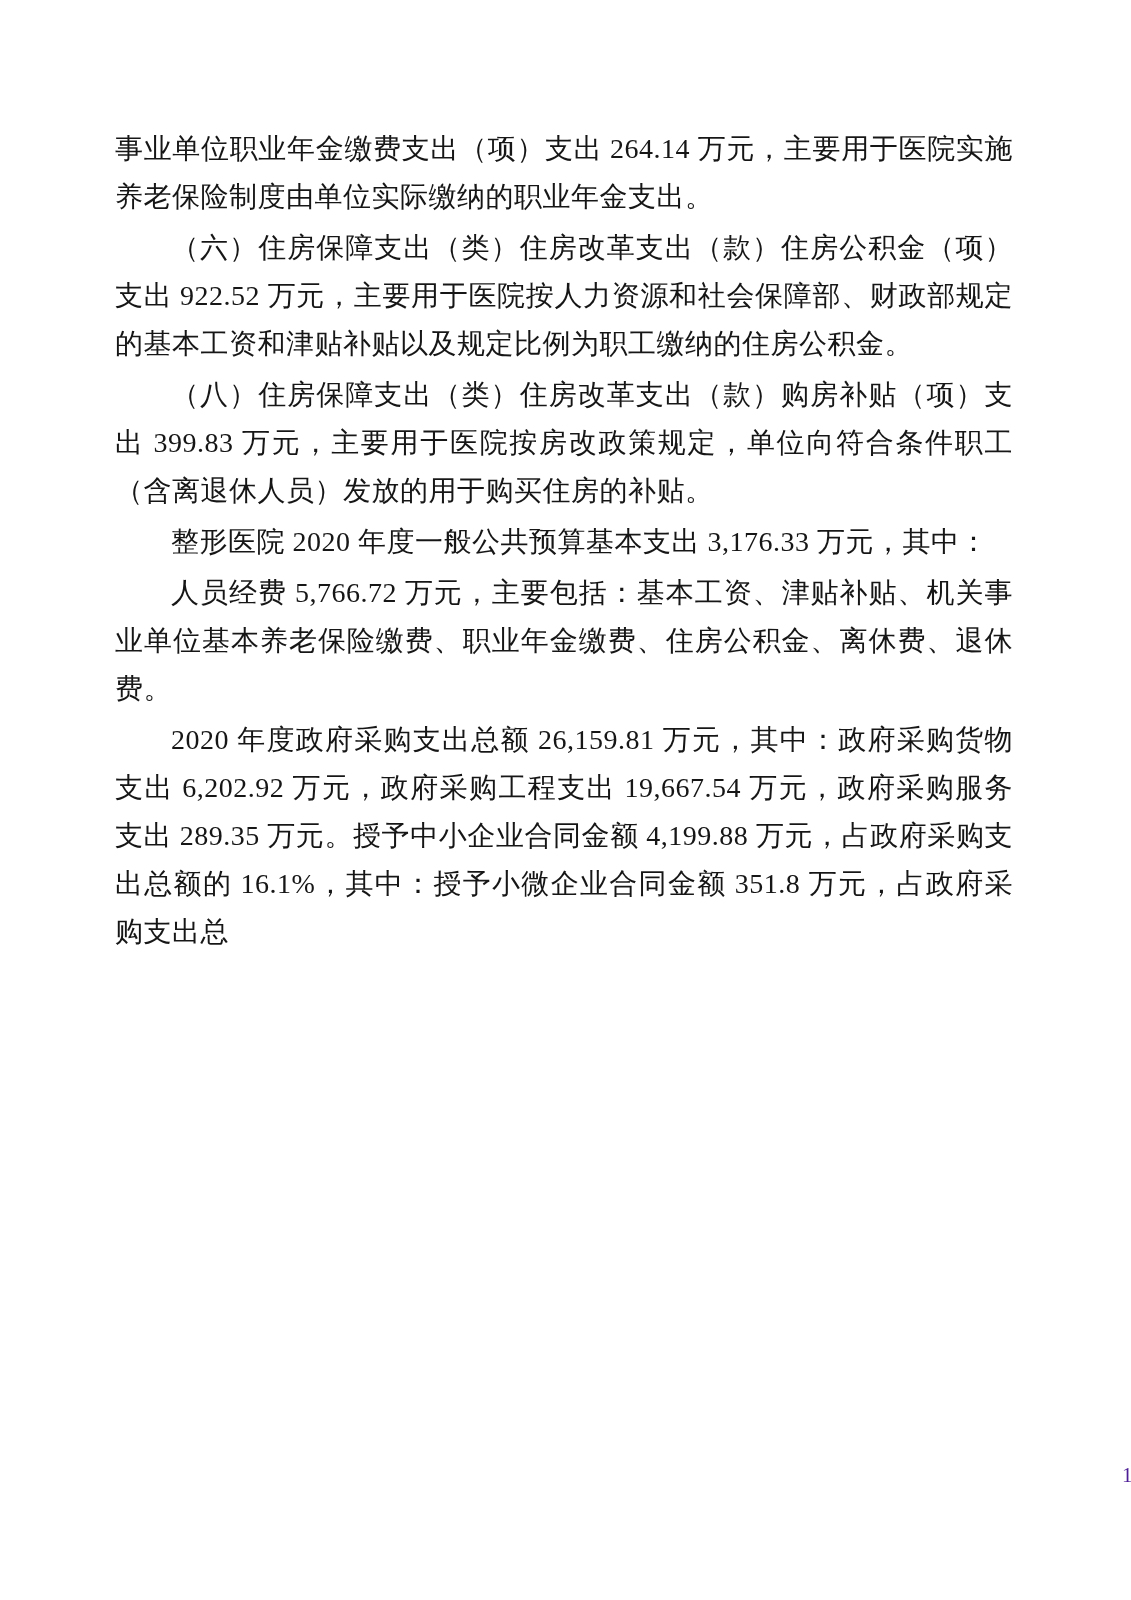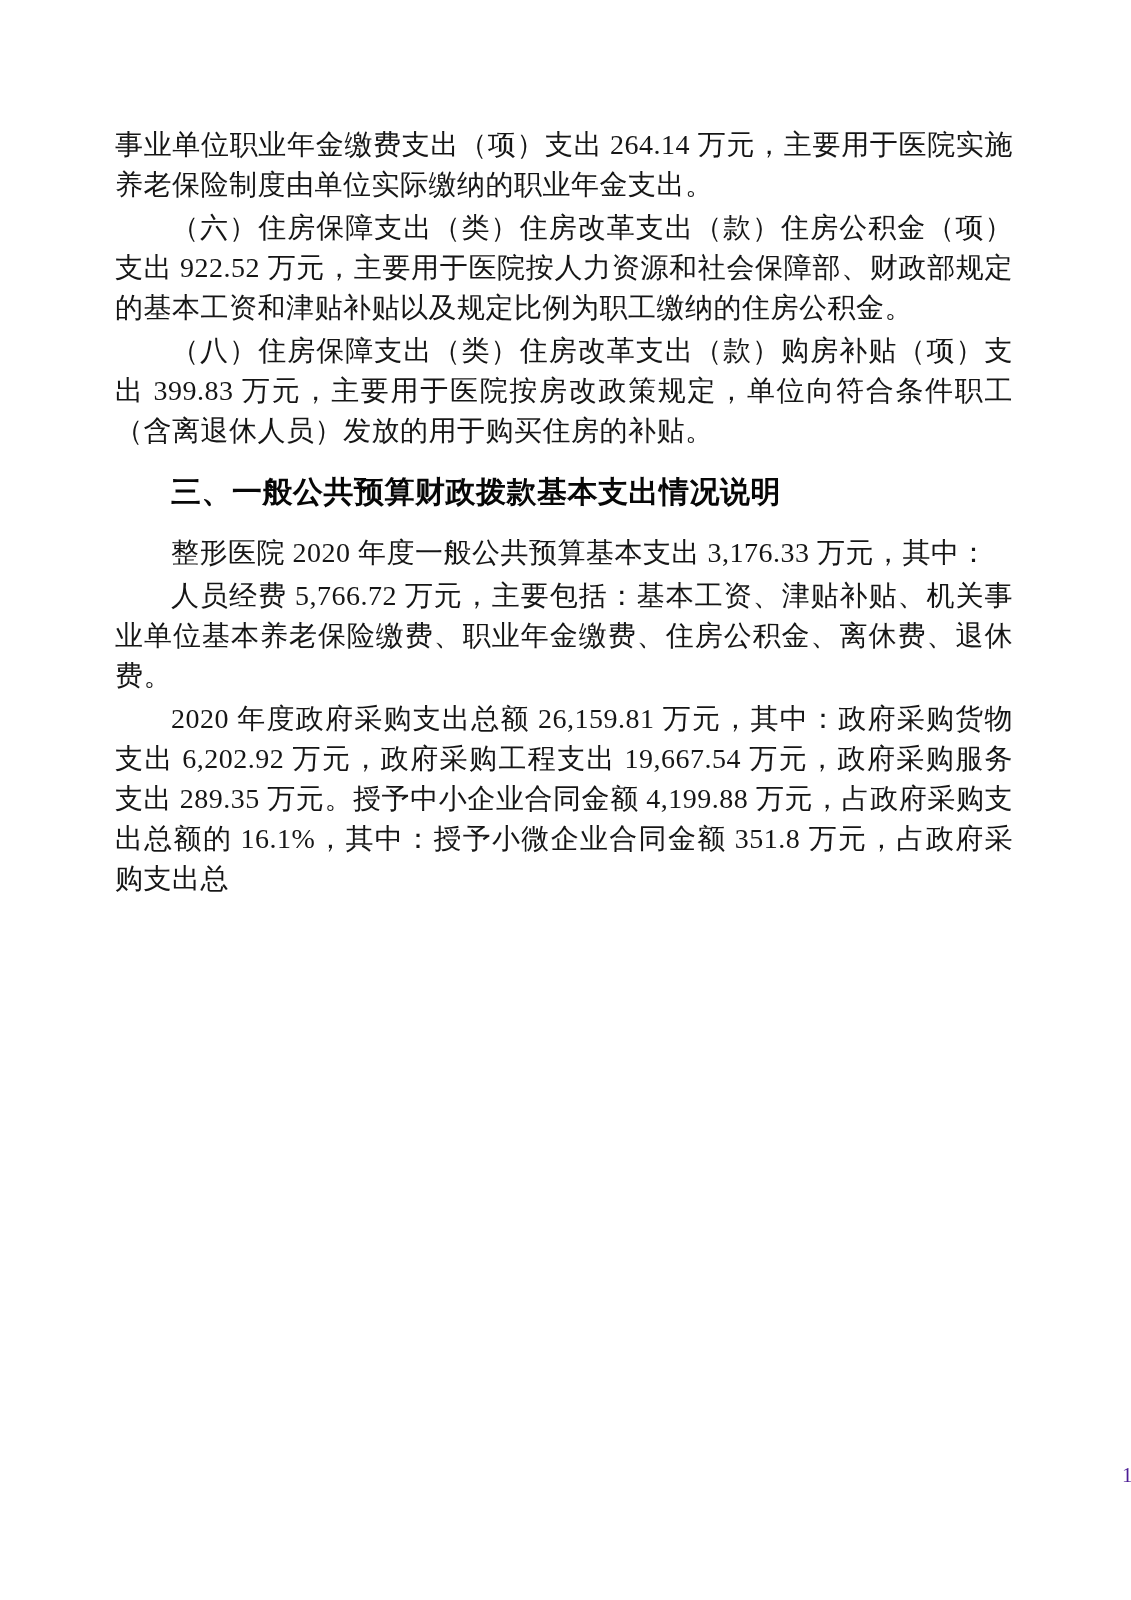--- a/index.html
+++ b/index.html
@@ -17,21 +17,21 @@
   }
   .content {
     position: absolute;
     top: 125px;
     left: 115px;
     width: 898px;
   }
   .body-p {
     font-family: "Liberation Serif", "DejaVu Serif", serif;
     font-size: 28px;
-    line-height: 40px;
+    line-height: 48px;
     color: #161616;
     text-align: justify;
     text-align-last: left;
     margin: 0 0 3px 0;
     text-indent: 56px;
     letter-spacing: 0.5px;
   }
   .body-p.no-indent {
     text-indent: 0;
   }
@@ -57,19 +57,18 @@
   }
 </style>
 </head>
 <body>
 
 <div class="page">
   <div class="content">
     <p class="body-p no-indent">事业单位职业年金缴费支出（项）支出 264.14 万元，主要用于医院实施养老保险制度由单位实际缴纳的职业年金支出。</p>
     <p class="body-p">（六）住房保障支出（类）住房改革支出（款）住房公积金（项）支出 922.52 万元，主要用于医院按人力资源和社会保障部、财政部规定的基本工资和津贴补贴以及规定比例为职工缴纳的住房公积金。</p>
     <p class="body-p">（八）住房保障支出（类）住房改革支出（款）购房补贴（项）支出 399.83 万元，主要用于医院按房改政策规定，单位向符合条件职工（含离退休人员）发放的用于购买住房的补贴。</p>
-    <h2 class="heading">三、一般公共预算财政拨款基本支出情况说明</h2>
     <p class="body-p">整形医院 2020 年度一般公共预算基本支出 3,176.33 万元，其中：</p>
     <p class="body-p">人员经费 5,766.72 万元，主要包括：基本工资、津贴补贴、机关事业单位基本养老保险缴费、职业年金缴费、住房公积金、离休费、退休费。</p>
     <p class="body-p">2020 年度政府采购支出总额 26,159.81 万元，其中：政府采购货物支出 6,202.92 万元，政府采购工程支出 19,667.54 万元，政府采购服务支出 289.35 万元。授予中小企业合同金额 4,199.88 万元，占政府采购支出总额的 16.1%，其中：授予小微企业合同金额 351.8 万元，占政府采购支出总</p>
   </div>
   <div class="page-footer">13</div>
 </div>
 
 </body></html>

